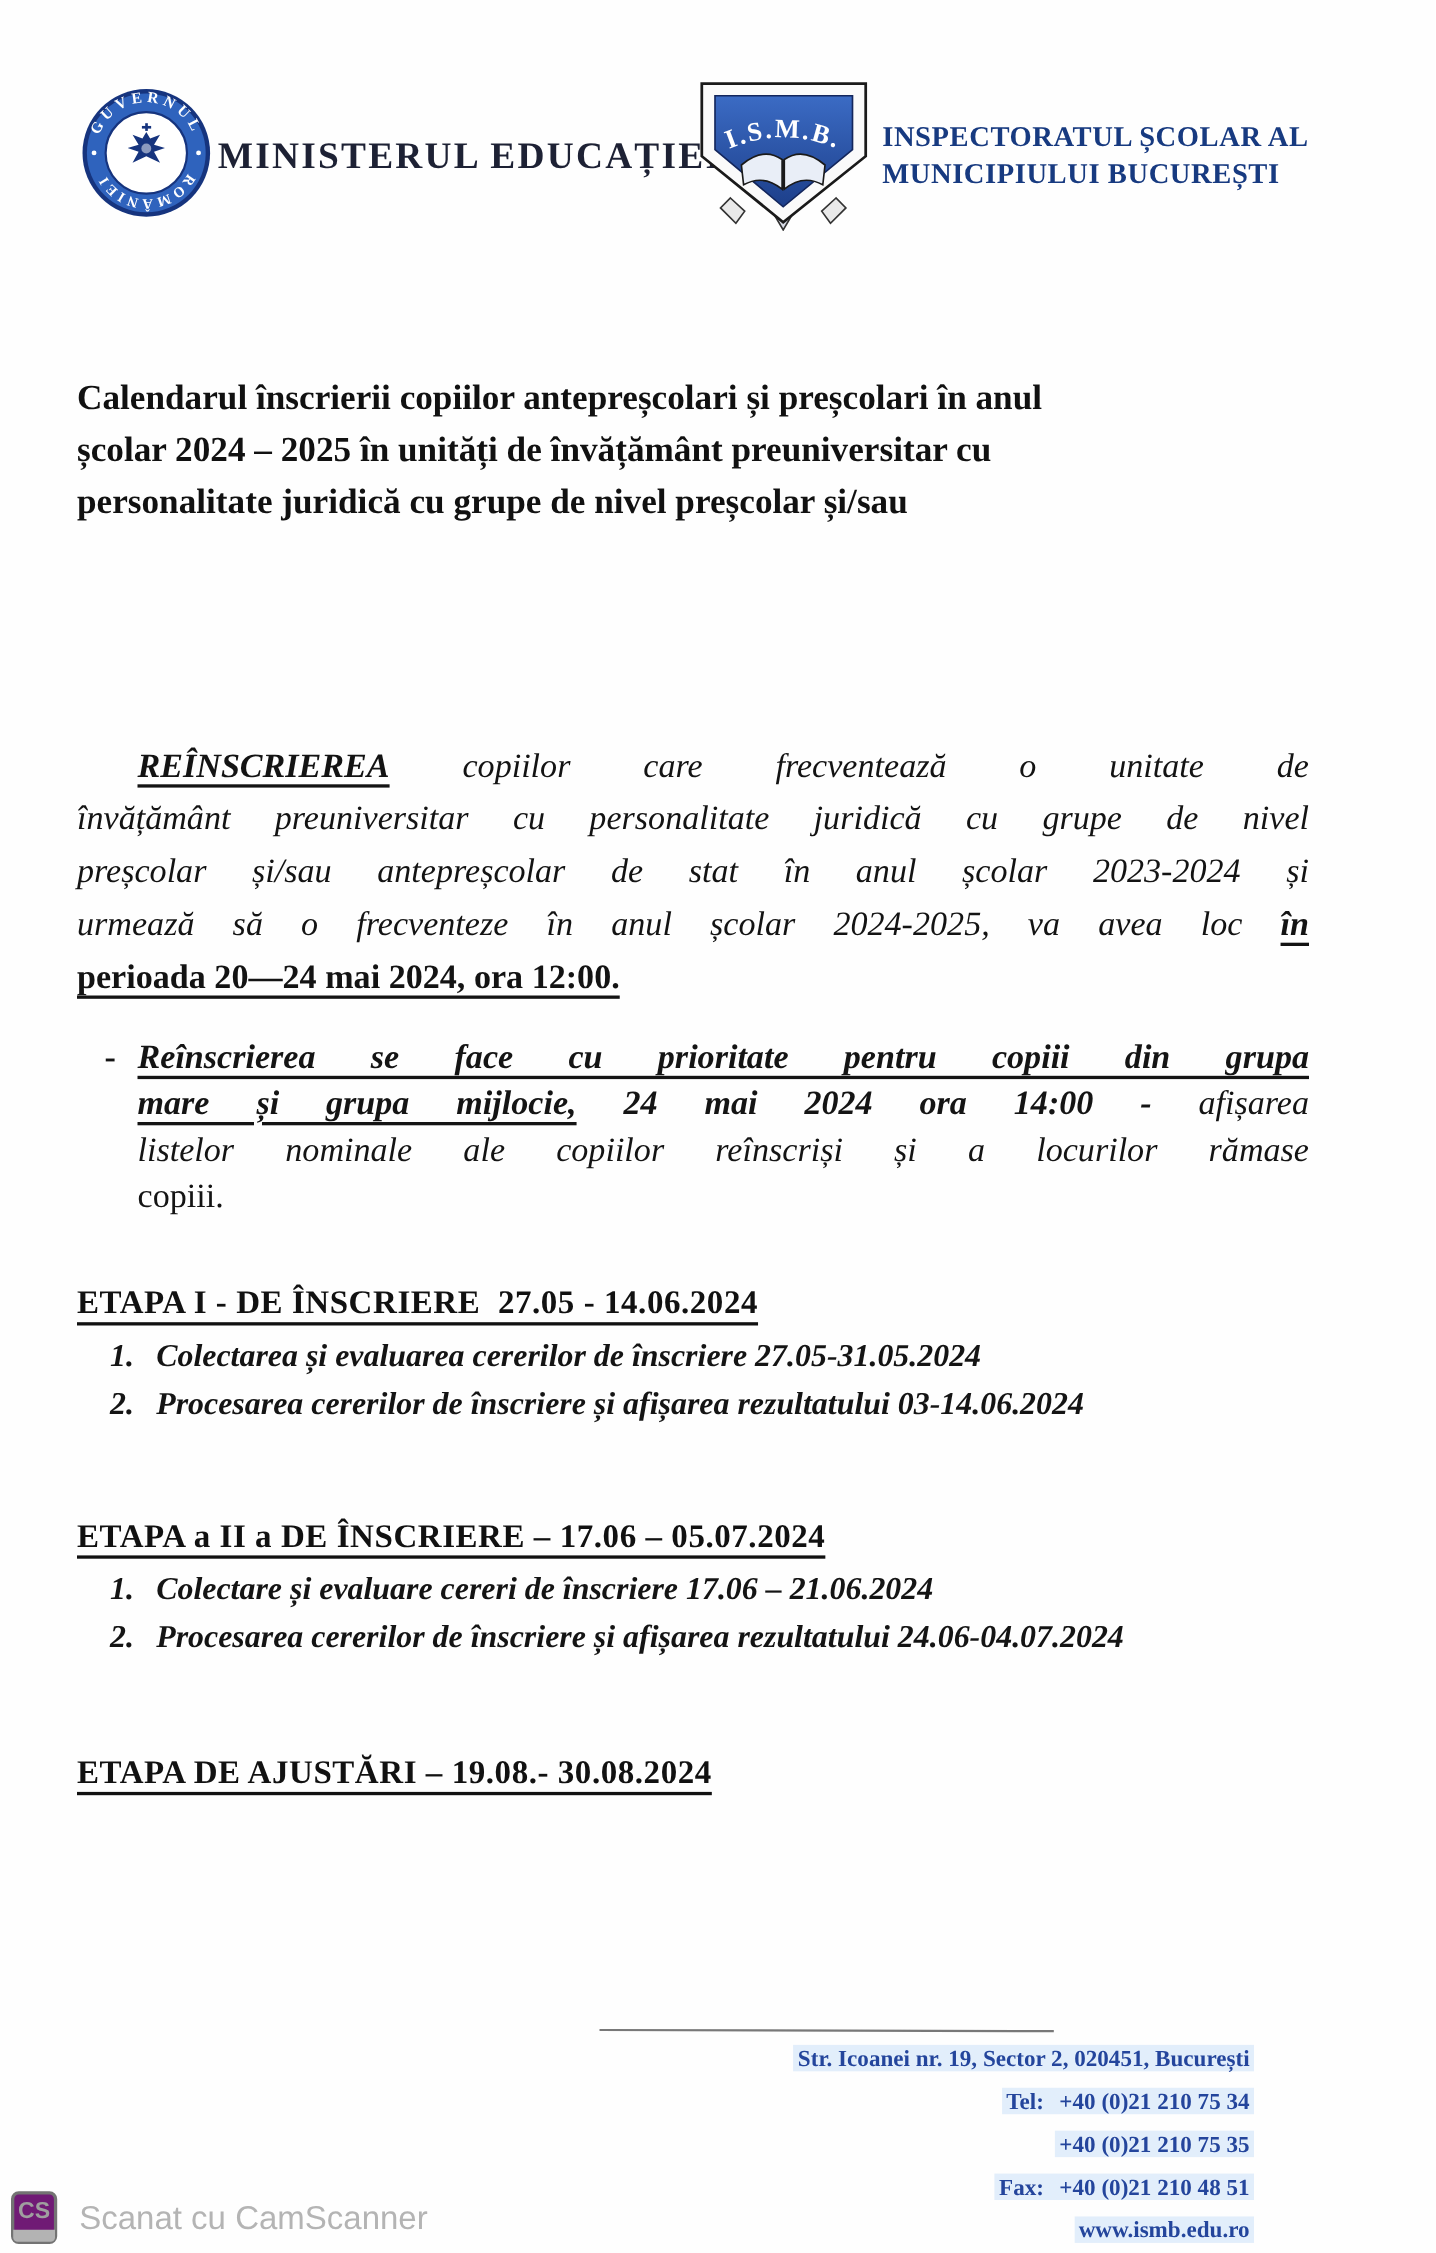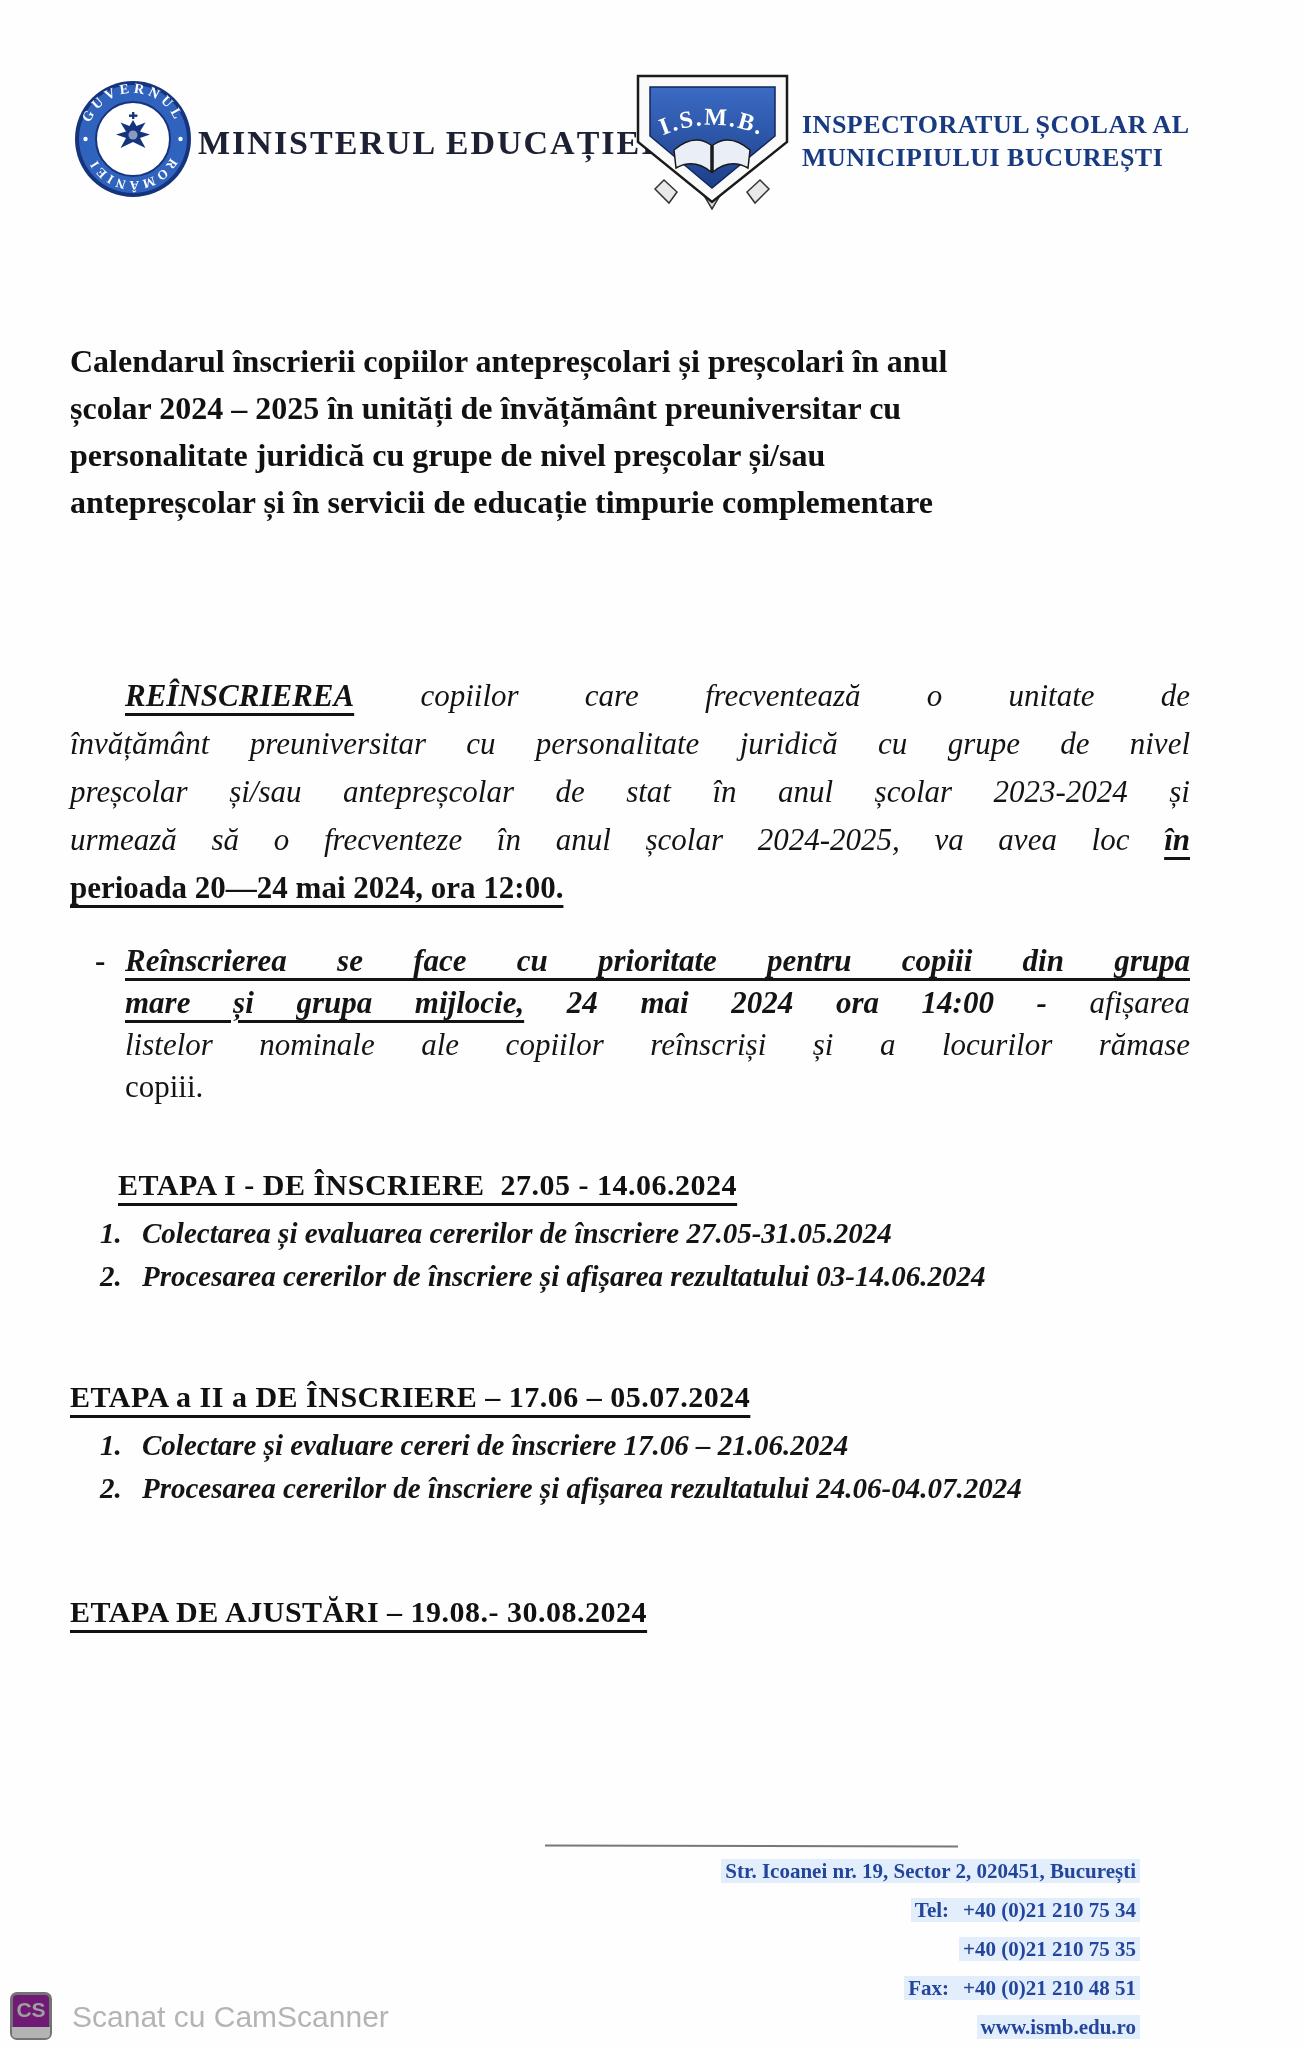--- a/index.html
+++ b/index.html
@@ -148,21 +148,20 @@
 
   <div class="inspectorate">
     <div>INSPECTORATUL ȘCOLAR AL</div>
     <div>MUNICIPIULUI BUCUREȘTI</div>
   </div>
 
   <div class="doc-title">
     <div>Calendarul înscrierii copiilor antepreșcolari și preșcolari în anul</div>
     <div>școlar 2024 – 2025 în unități de învățământ preuniversitar cu</div>
     <div>personalitate juridică cu grupe de nivel preșcolar și/sau</div>
-    <div>antepreșcolar și în servicii de educație timpurie complementare</div>
   </div>
 
   <div class="para">
     <div class="jline p-line1">
       <span class="bu">REÎNSCRIEREA</span><span> copiilor care frecventează o unitate de</span>
     </div>
     <div class="jline">învățământ preuniversitar cu personalitate juridică cu grupe de nivel</div>
     <div class="jline">preșcolar și/sau antepreșcolar de stat în anul școlar 2023-2024 și</div>
     <div class="jline">
       <span>urmează să o frecventeze în anul școlar 2024-2025, va avea loc </span><span class="bu">în</span>
@@ -177,21 +176,21 @@
     <div class="jline">
       <span class="bu">Reînscrierea se face cu prioritate pentru copiii din grupa</span>
     </div>
     <div class="jline">
       <span class="bu">mare și grupa mijlocie,</span><span class="b"> 24 mai  2024 ora 14:00 - </span><span>afișarea</span>
     </div>
     <div class="jline">listelor nominale ale copiilor reînscriși și a locurilor rămase</div>
     <div>copiii.</div>
   </div>
 
-  <div class="stage-heading" style="top:1168px;margin-left:48px;">ETAPA I - DE ÎNSCRIERE  27.05 - 14.06.2024</div>
+  <div class="stage-heading" style="top:1168px;">ETAPA I - DE ÎNSCRIERE  27.05 - 14.06.2024</div>
   <div class="stage-items" style="top:1212px;">
     <div class="item">
       <span class="num">1.</span>
       <span>Colectarea și evaluarea cererilor de înscriere 27.05-31.05.2024</span>
     </div>
     <div class="item">
       <span class="num">2.</span>
       <span>Procesarea cererilor de înscriere și afișarea rezultatului 03-14.06.2024</span>
     </div>
   </div>

